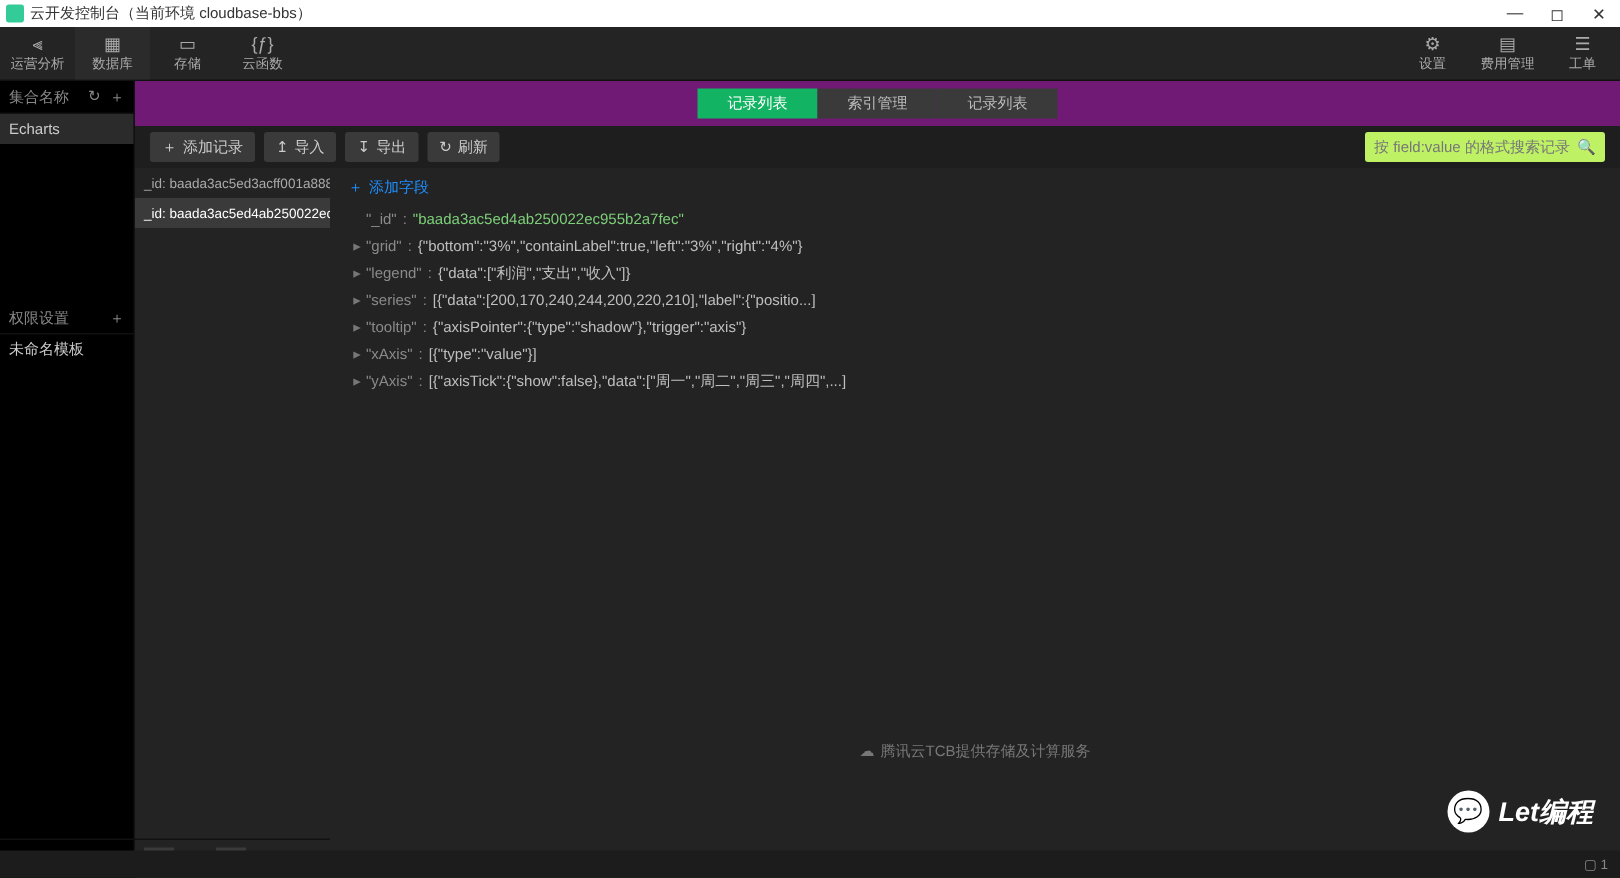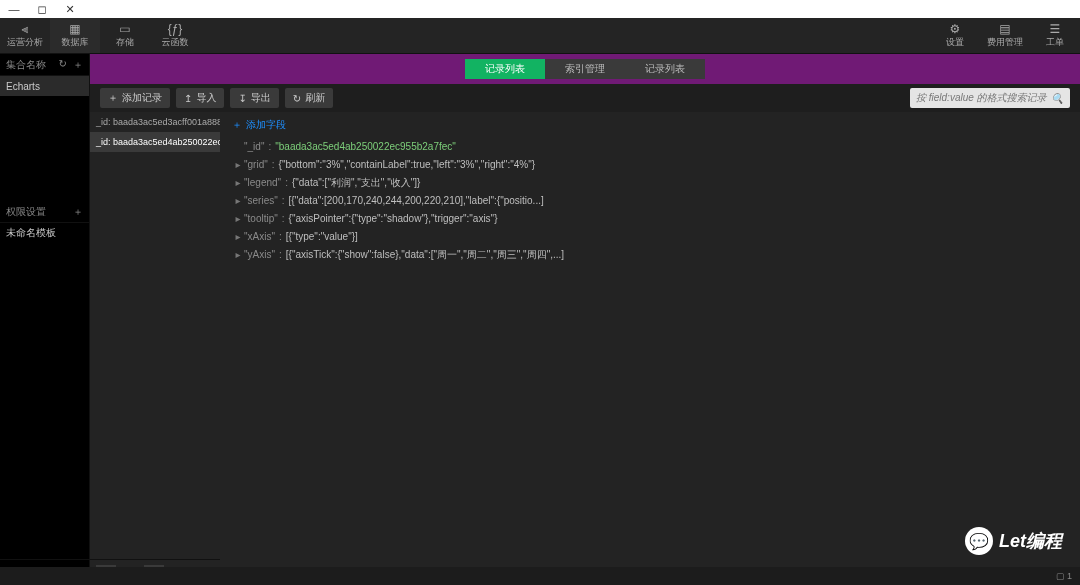--- a/index.html
+++ b/index.html
@@ -27,21 +27,21 @@
   .sb-flex { flex:1; }
   .sb-footer { border-top:1px solid #111; height:26px; display:flex; align-items:center; padding:0 6px; color:#888; font-size:10px; gap:4px;}
   
   .content { flex:1; display:flex; flex-direction:column; }
   .tabs { height:30px; display:flex; align-items:center; justify-content:center; gap:0; background:#701a75; }
   .tab { min-width:80px; height:20px; display:flex; align-items:center; justify-content:center; font-size:10px; background:#3a3a3a; color:#bbb; }
   .tab.active { background:#12b362; color:#fff; }
   .toolbar { height:28px; display:flex; align-items:center; justify-content:space-between; padding:0 10px; }
   .toolbar-left { display:flex; gap:6px; }
   .btn { height:20px; padding:0 8px; background:#3a3a3a; color:#ccc; font-size:10px; display:flex; align-items:center; gap:4px; border-radius:2px; }
-  .searchbox { width:160px; height:20px; background:#e5e5e5; border-radius:2px; display:flex; align-items:center; padding:0 6px; color:#777; font-size:10px; justify-content:space-between;font-style:italic;}
+  .searchbox { width:160px; height:20px; background:#bef264; border-radius:2px; display:flex; align-items:center; padding:0 6px; color:#777; font-size:10px; justify-content:space-between;}
   
   .docarea { flex:1; display:flex; }
   .doclist { width:130px; background:#232323; display:flex; flex-direction:column;}
   .docrow { height:20px; font-size:9px; color:#aaa; display:flex; align-items:center; padding:0 6px; overflow:hidden; white-space:nowrap; text-overflow:ellipsis;}
   .docrow.active { background:#3a3a3a; color:#fff;}
   .doclist-spacer { flex:1; }
   .pager { height:26px; border-top:1px solid #111; display:flex; align-items:center; gap:4px; padding:0 6px;}
   .pgbtn { width:20px; height:16px; background:#3a3a3a; font-size:9px; display:flex; align-items:center; justify-content:center; color:#666;}
   .pginfo { font-size:9px; color:#ccc; }
   
@@ -59,20 +59,24 @@
   .statusbar { position:absolute; bottom:0; right:0; height:18px; font-size:9px; color:#888; padding:0 8px; display:flex; align-items:center; background:#1c1c1c; width:100%; justify-content:flex-end;}
   
   .watermark { position:absolute; right:18px; bottom:30px; display:flex; align-items:center; gap:6px; color:#fff;}
   .watermark .wm-ico { width:28px; height:28px; border-radius:50%; background:#fff; display:flex; align-items:center; justify-content:center; color:#222; font-size:16px;}
   .watermark .wm-text { font-size:18px; font-weight:700; font-style:italic;}
 </style>
 </head>
 <body>
 
 <div class="titlebar">
+  <div class="titlebar-left">
+    <div class="app-icon"></div>
+    <span class="titlebar-title">云开发控制台（当前环境 cloudbase-bbs）</span>
+  </div>
   <div class="winbtns">
     <span class="winbtn">—</span>
     <span class="winbtn">◻</span>
     <span class="winbtn">✕</span>
   </div>
 </div>
 
 <div class="topnav">
   <div class="topnav-left">
     <div class="topnav-item">
@@ -236,20 +240,23 @@
               <span class="val-obj">[{"type":"value"}]</span>
             </div>
             <div class="jline">
               <span class="caret-wrap">▸</span>
               <span><span class="key">"yAxis"</span></span>
               <span class="colon">:</span>
               <span class="val-obj">[{"axisTick":{"show":false},"data":["周一","周二","周三","周四",...]</span>
             </div>
           </div>
 
+        <div class="footer-center">
+          <span class="cloud-ico">☁</span><span>腾讯云TCB提供存储及计算服务</span>
+        </div>
       </div>
     </div>
   </div>
 </div>
 
 <div class="statusbar">
   <span>▢ 1</span>
 </div>
 
 <div class="watermark">

